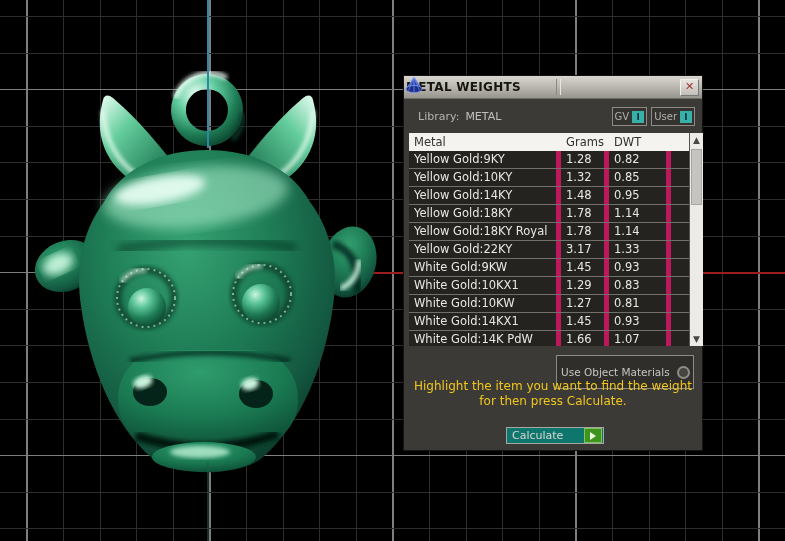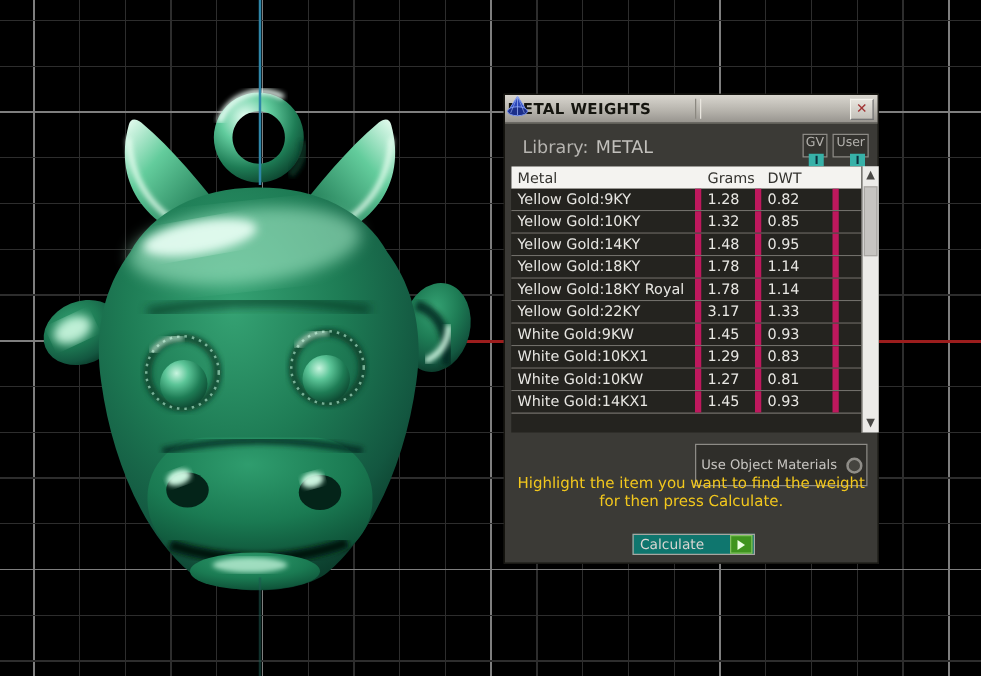--- a/index.html
+++ b/index.html
@@ -16,25 +16,25 @@
   .titlebar .groove{position:absolute;left:152px;top:3px;bottom:3px;width:3px;
             border-left:1px solid #8b8880;border-right:1px solid #e9e6df;}
   .dlg-icon{width:18px;height:18px;margin:0 4px 0 1px;flex:0 0 auto;}
   .dlg-title{font-size:12px;font-weight:bold;color:#15150f;letter-spacing:.3px;
              font-family:"DejaVu Sans",sans-serif;}
   .close-btn{position:absolute;right:3px;top:3px;width:17px;height:15px;
              background:linear-gradient(#e8e5de,#c2bfb8);border:1px solid #777;
              border-top-color:#f4f2ec;border-left-color:#f4f2ec;
              color:#a13434;font-size:11px;font-weight:bold;line-height:13px;
              text-align:center;cursor:default;}
-  .lib-row{position:absolute;left:14px;top:34px;font-size:14px;color:#b6b4b0;}
+  .lib-row{position:absolute;left:14px;top:34px;font-size:11px;color:#b6b4b0;}
   .lib-row b{font-weight:normal;margin-left:6px;color:#c2c0bc;}
   .toggles{position:absolute;right:7px;top:31px;display:flex;gap:4px;}
-  .toggle{display:flex;align-items:flex-end;gap:3px;border:1px solid #8d8b86;
-          background:#34332f;padding:1px 2px;height:15px;flex-direction:column;}
+  .toggle{display:flex;align-items:center;gap:3px;border:1px solid #8d8b86;
+          background:#34332f;padding:1px 2px;height:15px;}
   .toggle .tlabel{font-size:10px;color:#b3b1ad;}
   .toggle .tbox{width:12px;height:12px;background:#37b1a8;color:#0c2f3d;
           font-size:9px;font-weight:bold;text-align:center;line-height:12px;}
 
   
   .table-wrap{position:absolute;left:5px;top:57px;width:294px;height:213px;}
   .metal-table{position:absolute;left:0;top:0;right:13px;bottom:0;overflow:hidden;
                background:#24231f;}
   .thead{display:flex;height:18px;background:#f4f3f0;color:#33322e;font-size:11.5px;
          align-items:center;}
@@ -319,20 +319,26 @@
               <div class="c col-grams">1.27</div>
               <div class="c col-dwt">0.81</div>
               <div class="c col-fill"></div>
             </div>
             <div class="trow">
               <div class="c col-metal">White Gold:14KX1</div>
               <div class="c col-grams">1.45</div>
               <div class="c col-dwt">0.93</div>
               <div class="c col-fill"></div>
             </div>
+            <div class="trow">
+              <div class="c col-metal">White Gold:14K PdW</div>
+              <div class="c col-grams">1.66</div>
+              <div class="c col-dwt">1.07</div>
+              <div class="c col-fill"></div>
+            </div>
           </div>
       </div>
       <div class="scrollbar">
         <div class="sb-arrow sb-up">▲</div>
         <div class="sb-thumb"></div>
         <div class="sb-arrow sb-down">▼</div>
       </div>
     </div>
 
     <div class="use-mat">

